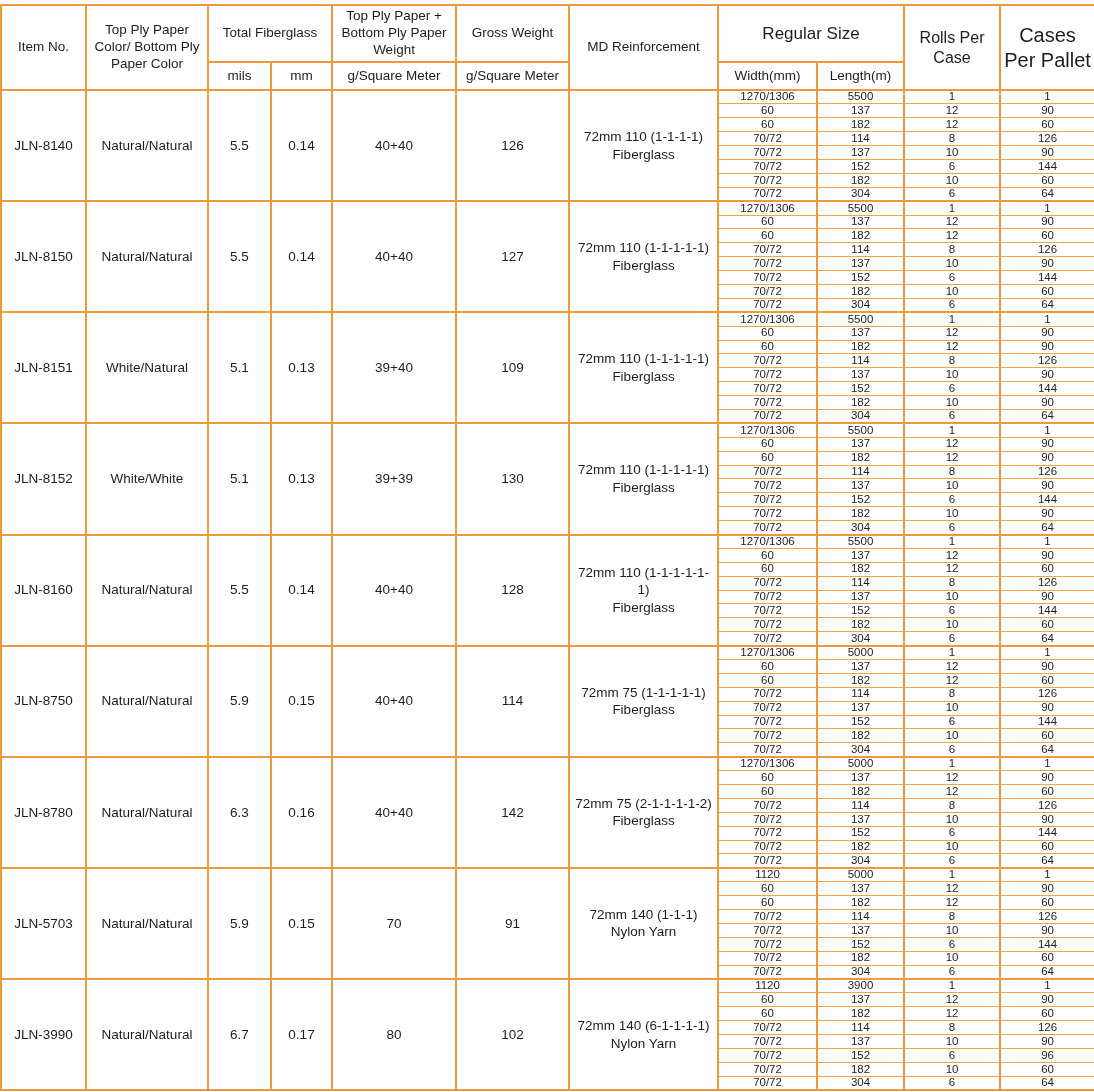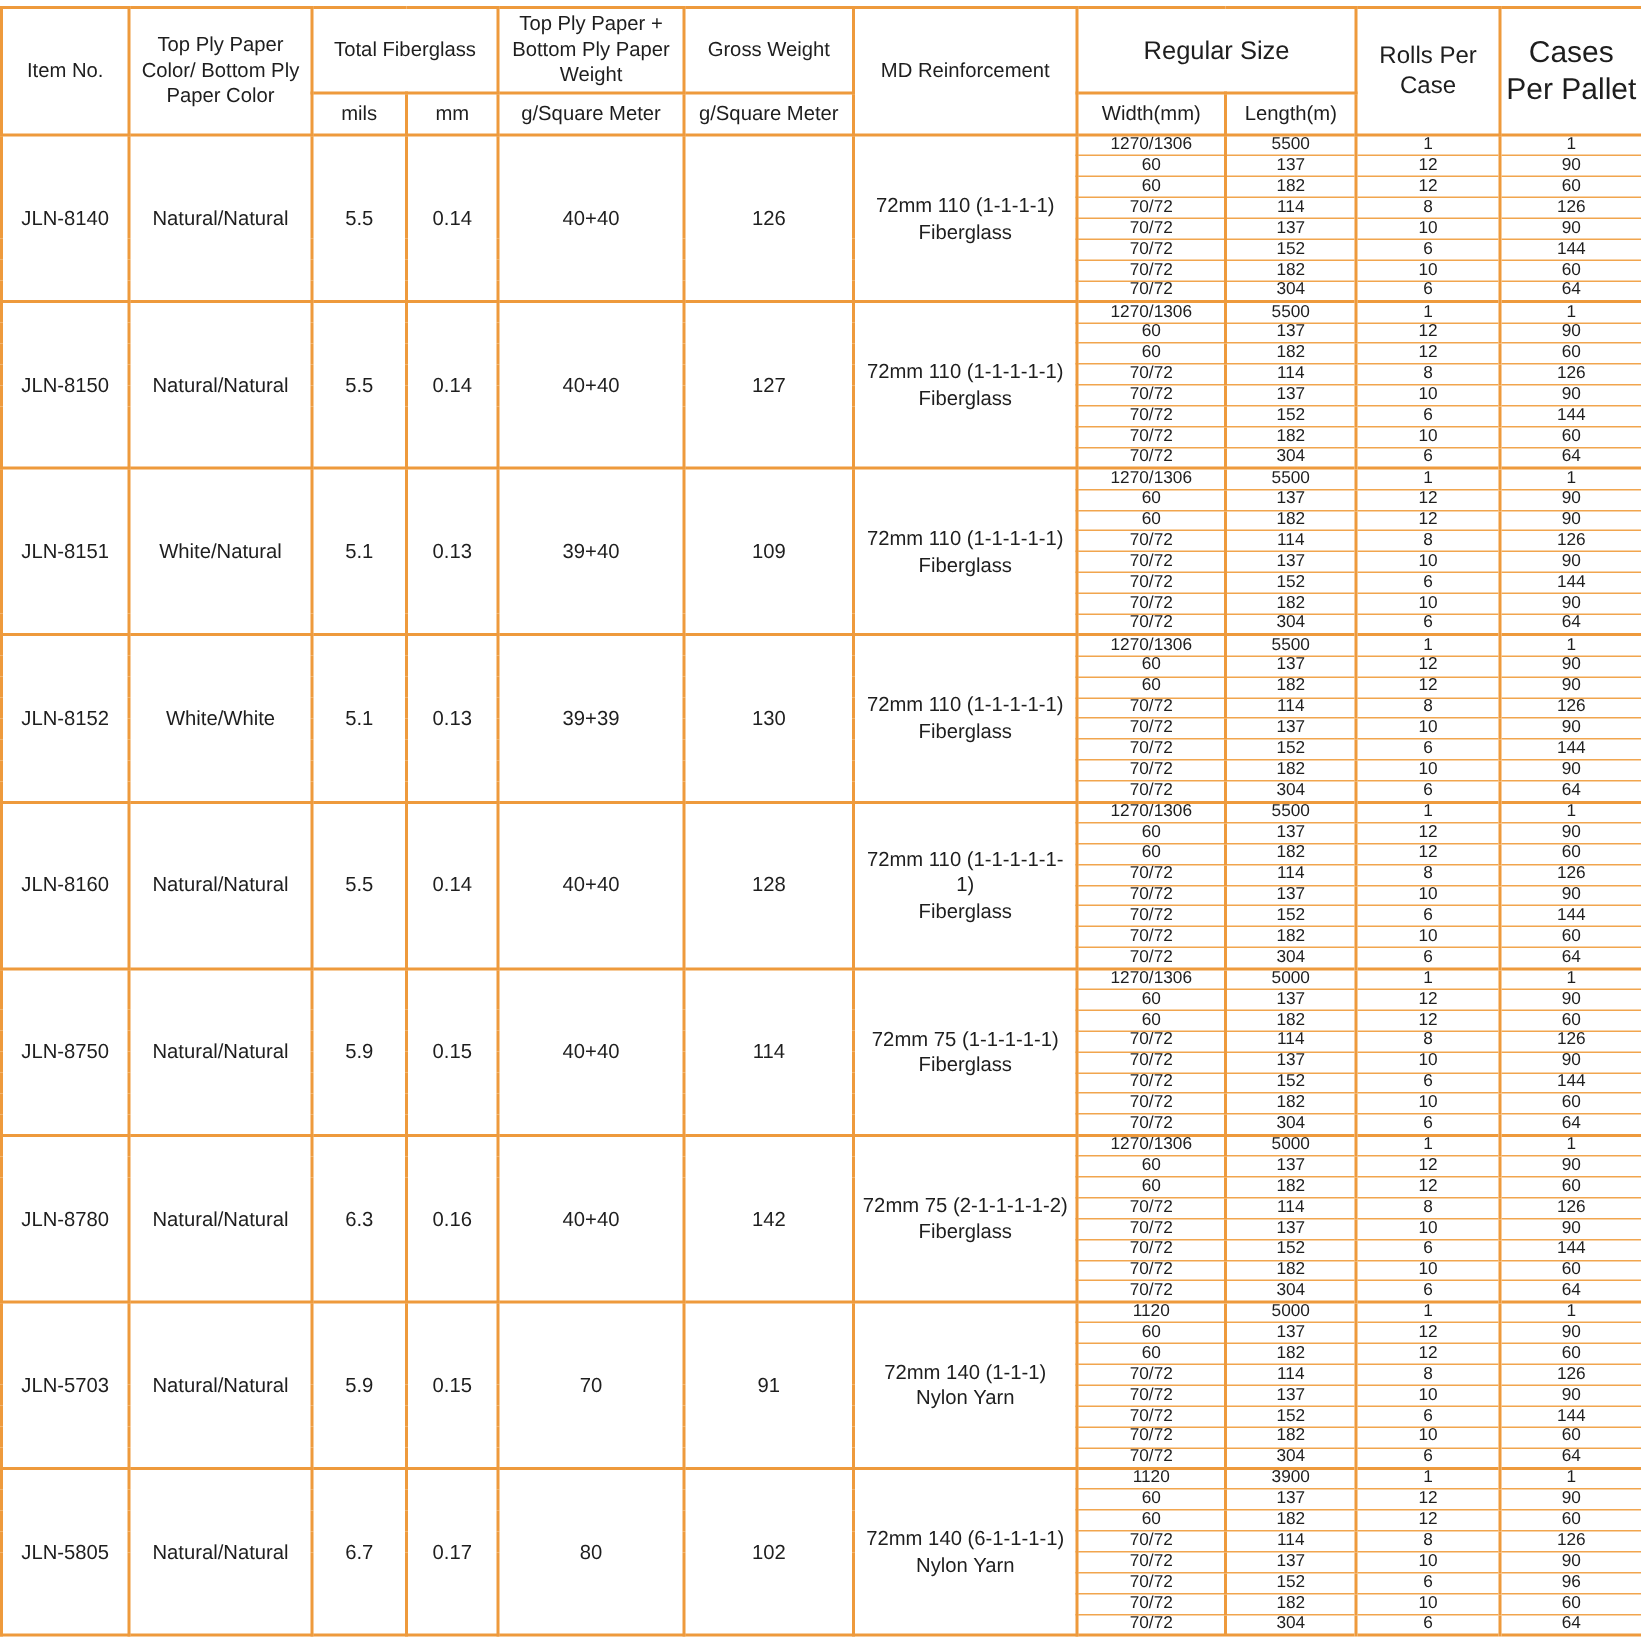--- a/index.html
+++ b/index.html
@@ -540,21 +540,21 @@
           <td class="sz">10</td>
           <td class="sz">60</td>
         </tr>
         <tr class="size-row">
           <td class="sz">70/72</td>
           <td class="sz">304</td>
           <td class="sz">6</td>
           <td class="sz">64</td>
         </tr>
         <tr class="size-row block-start">
-          <td rowspan="8" class="major">JLN-5805</td>
+          <td rowspan="8" class="major">JLN-3990</td>
           <td rowspan="8" class="major">Natural/Natural</td>
           <td rowspan="8" class="major">6.7</td>
           <td rowspan="8" class="major">0.17</td>
           <td rowspan="8" class="major">80</td>
           <td rowspan="8" class="major">102</td>
           <td rowspan="8" class="major">72mm 140 (6-1-1-1-1)
 Nylon Yarn</td>
           <td class="sz">1120</td>
           <td class="sz">3900</td>
           <td class="sz">1</td>

